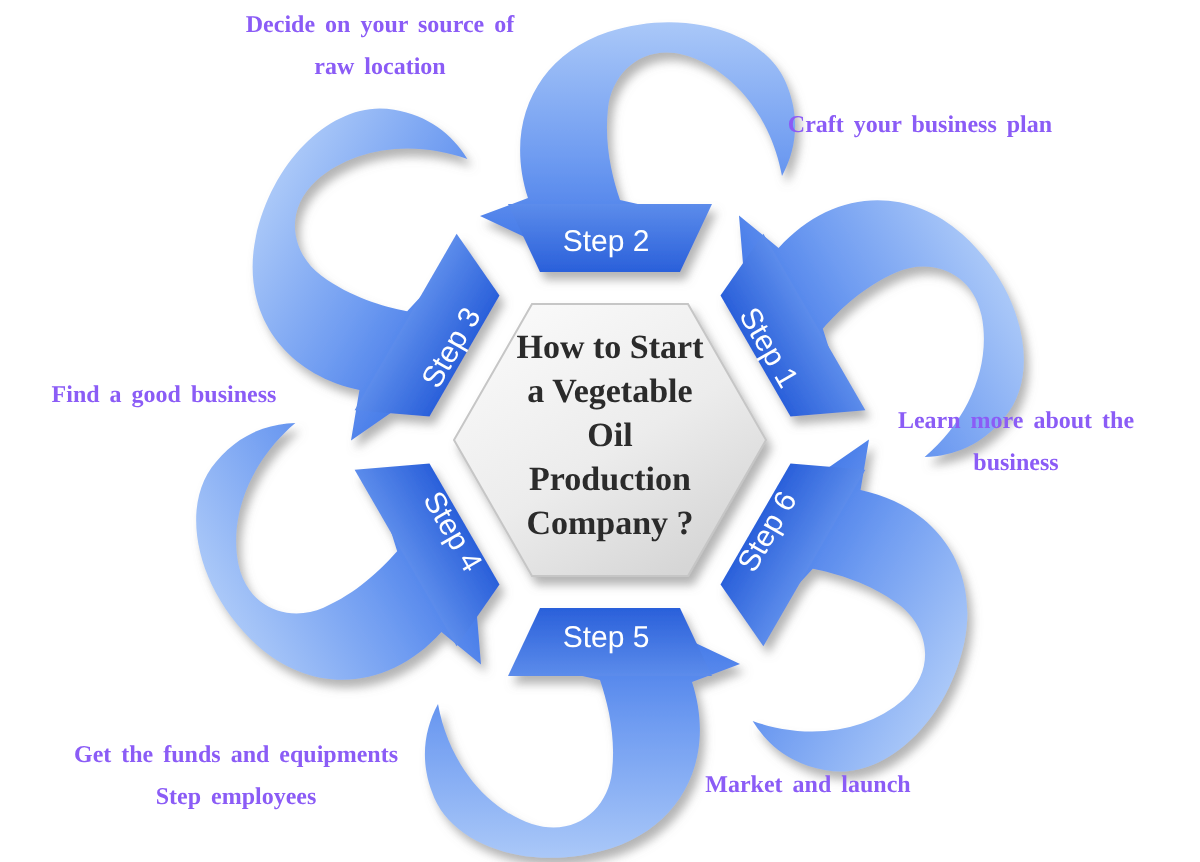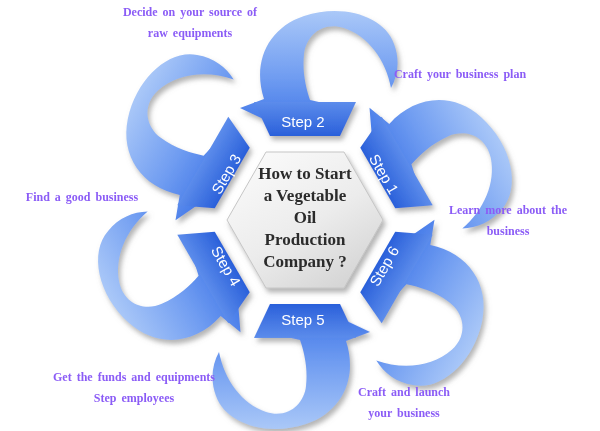--- a/index.html
+++ b/index.html
@@ -2,24 +2,24 @@
 <html><head>
 <meta charset="utf-8">
 <style>
   html,body{margin:0;padding:0;background:#ffffff;}
   .stage{position:relative;width:600px;height:431px;background:#ffffff;overflow:hidden;
          font-family:"Liberation Serif", serif;}
   .stage svg{position:absolute;left:0;top:0;}
   .caption{position:absolute;text-align:center;font-weight:bold;color:#8b5cf6;
            font-size:12px;line-height:21px;word-spacing:2px;}
   .cap1{left:412px;top:200px;width:192px;}
-  .cap2{left:330px;top:64px;width:260px;}
+  .cap2{left:330px;top:52px;width:260px;}
   .cap3{left:58px;top:2px;width:264px;}
   .cap4{left:0px;top:187px;width:164px;}
-  .cap5{left:16px;top:367px;width:236px;}
+  .cap5{left:0px;top:367px;width:236px;}
   .cap6{left:300px;top:382px;width:208px;}
   .step-label{font-family:"Liberation Sans", sans-serif;font-size:15px;fill:#ffffff;}
   .hex-text{font-family:"Liberation Serif", serif;font-weight:bold;font-size:17px;fill:#2b2b2b;}
 </style>
 </head>
 <body>
 
 <div class="stage">
 
   <svg width="600" height="431" viewBox="0 0 600 431">
@@ -86,27 +86,26 @@
 
   <div class="caption cap1">
     <div>Learn more about the</div>
     <div>business</div>
   </div>
   <div class="caption cap2">
     <div>Craft your business plan</div>
   </div>
   <div class="caption cap3">
     <div>Decide on your source of</div>
-    <div>raw equipments</div>
+    <div>raw location</div>
   </div>
   <div class="caption cap4">
     <div>Find a good business</div>
   </div>
   <div class="caption cap5">
     <div>Get the funds and equipments</div>
     <div>Step employees</div>
   </div>
   <div class="caption cap6">
-    <div>Craft and launch</div>
-    <div>your business</div>
+    <div>Market and launch</div>
   </div>
 
 </div>
 
 </body></html>

